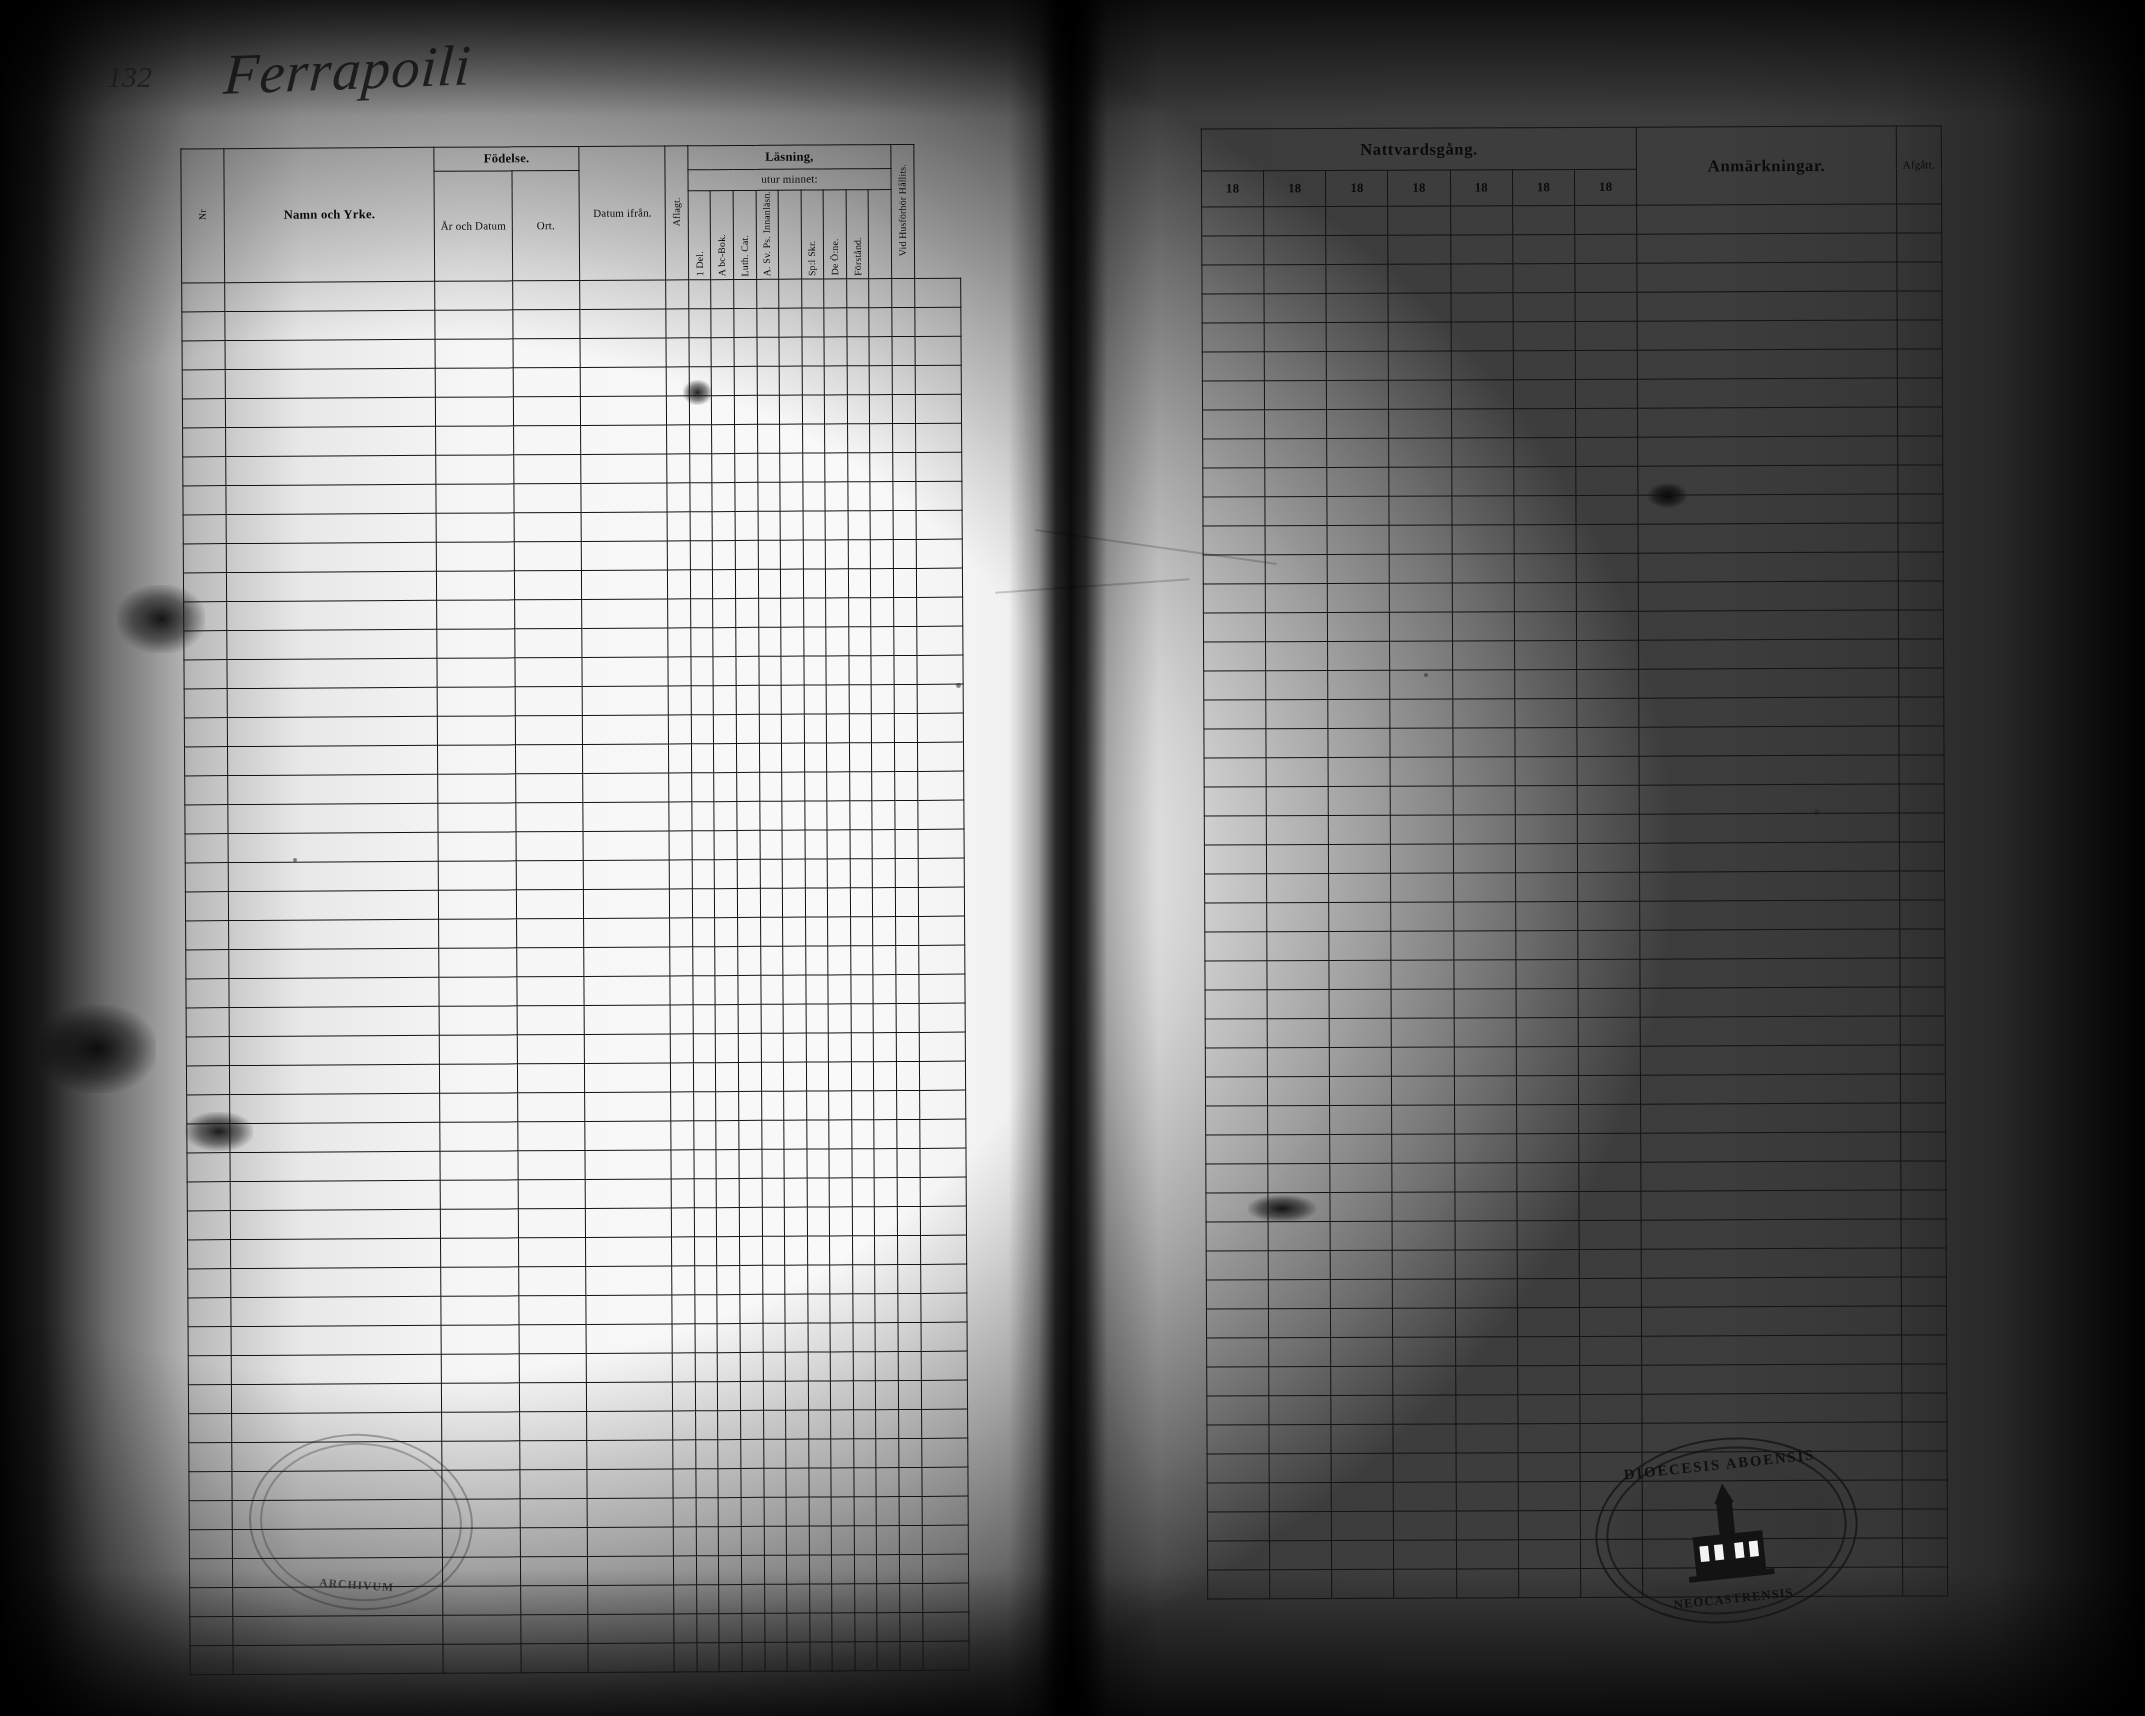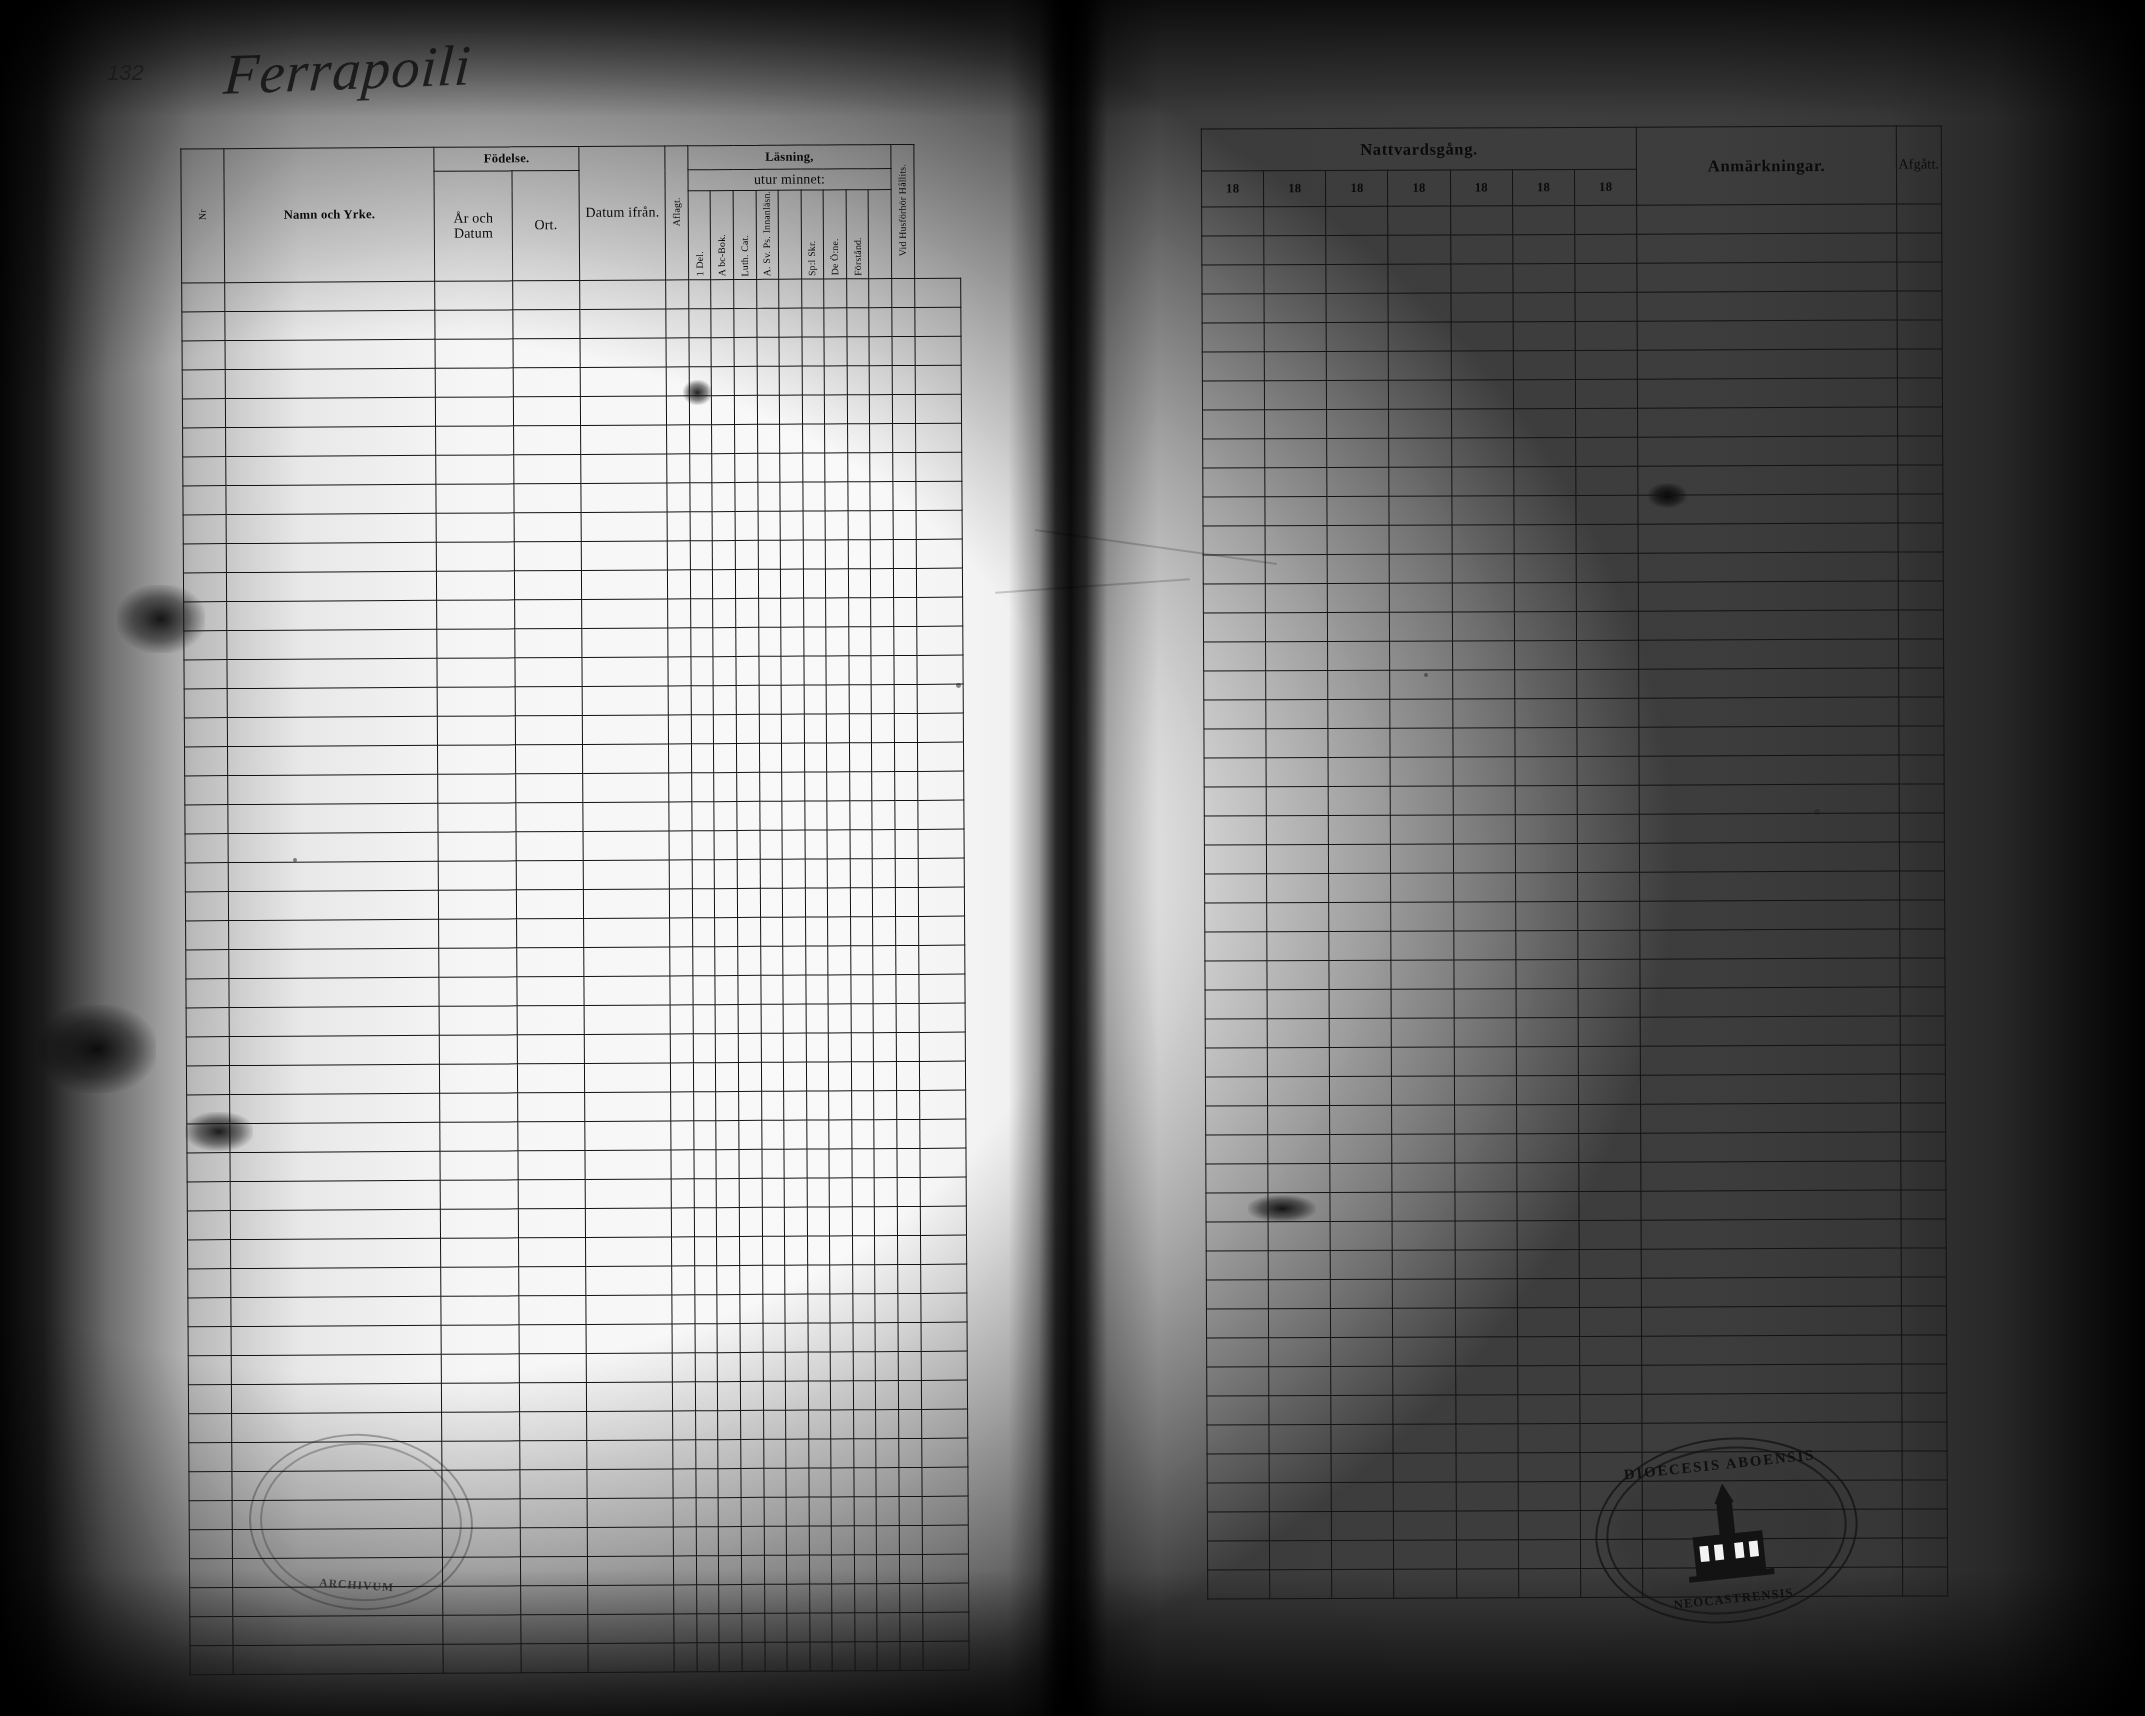--- a/index.html
+++ b/index.html
@@ -73,21 +73,21 @@
     overflow: hidden;
   }
   .hdr {
     font-size: 10.7px;
     text-align: center;
     line-height: 1.05;
     letter-spacing: 0.2px;
   }
   .hdr.big { font-size: 16.6px; font-weight: bold; letter-spacing: 0.6px; }
   .hdr.med { font-size: 12.7px; font-weight: bold; }
-  .hdr.small { font-size: 14px; }
+  .hdr.small { font-size: 11px; }
   .vert {
     writing-mode: vertical-rl;
     transform: rotate(180deg);
     white-space: nowrap;
     font-size: 9.8px;
     text-align: center;
     margin: 0 auto;
   }
   .vcell { height: 84px; vertical-align: bottom; text-align: center; }
   .rowcell { height: 28px; }
@@ -100,22 +100,22 @@
   }
   #left-table {
     left: 39px;
     top: 146px;
     width: 780px;
     transform: rotate(-0.35deg);
   }
   #page-number {
     position: absolute;
     left: -39px; top: 60px;
-    font-family: Liberation Sans, sans-serif;
-    font-size: 22px;
+    font-family: Liberation Serif, serif;
+    font-size: 30px;
     font-style: italic;
     color: #1a1a1a;
     opacity: 0.75;
   }
   #parish-title {
     position: absolute;
     left: 78px; top: 37px;
     font-family: "Liberation Serif", serif;
     font-size: 57px;
     font-style: italic;

